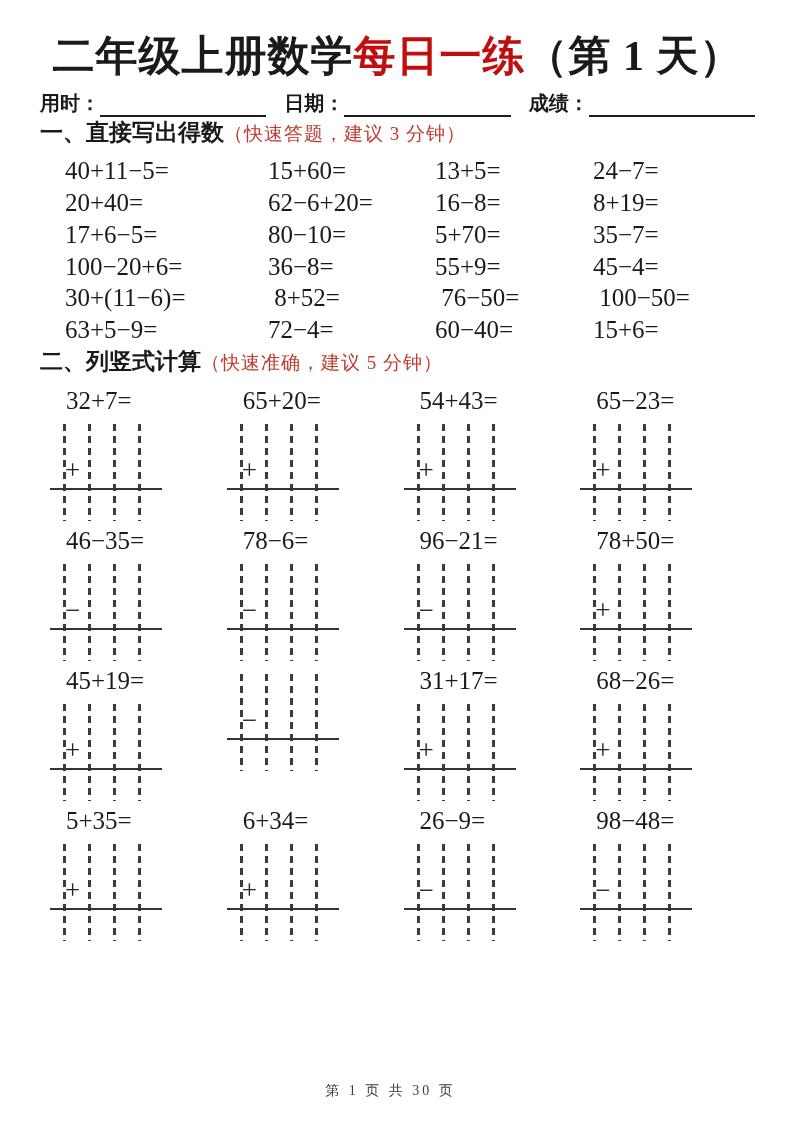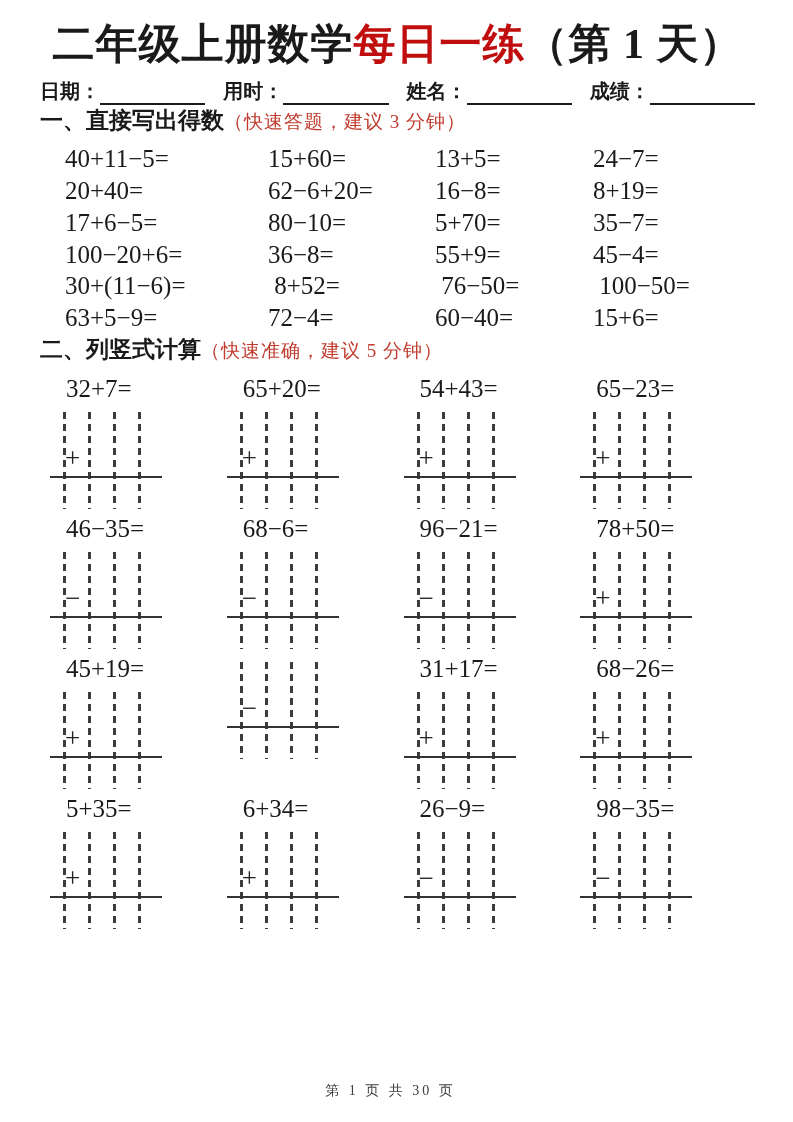--- a/index.html
+++ b/index.html
@@ -2,21 +2,21 @@
 <html style="--title-red: #c00d0d; --note-red: #c03a2e; --ink: #1a1a1a; --line: #333333;"><head>
 <meta charset="utf-8">
 <style>
   html, body { margin: 0; padding: 0; background: #ffffff; }
   .page {
     position: relative;
     width: 793px;
     height: 1122px;
     background: #ffffff;
     box-sizing: border-box;
-    padding: 12px 38px 0 40px;
+    padding: 24px 38px 0 40px;
     font-family: "Liberation Serif", "DejaVu Serif", serif;
     color: var(--ink, #1a1a1a);
     overflow: hidden;
   }
   .title {
     margin: 8px 0 10px 0;
     text-align: center;
     font-size: 42px;
     font-weight: bold;
     letter-spacing: 1px;
@@ -94,29 +94,25 @@
 </style>
 </head>
 <body>
 
 <div class="page">
 
   <h1 class="title"><span>二年级上册数学</span><span class="hl">每日一练</span><span>（第 1 天）</span></h1>
 
   <div class="header-row" id="header-fields">
       <div class="field">
-        <span class="flabel">日期：</span>
-        <span class="blank"></span>
-      </div>
-      <div class="field">
         <span class="flabel">用时：</span>
         <span class="blank"></span>
       </div>
       <div class="field">
-        <span class="flabel">姓名：</span>
+        <span class="flabel">日期：</span>
         <span class="blank"></span>
       </div>
       <div class="field">
         <span class="flabel">成绩：</span>
         <span class="blank"></span>
       </div>
     </div>
 
   <div class="sec-heading"><span>一、直接写出得数</span><span class="sec-note">（快速答题，建议 3 分钟）</span></div>
 
@@ -199,21 +195,21 @@
         <div class="vtemplate">
           <div class="vdash d1"></div>
           <div class="vdash d2"></div>
           <div class="vdash d3"></div>
           <div class="vdash d4"></div>
           <div class="vline"></div>
           <div class="vsign">−</div>
         </div>
       </div>
       <div class="vcell">
-        <div class="vexpr">68−6=</div>
+        <div class="vexpr">78−6=</div>
         <div class="vtemplate">
           <div class="vdash d1"></div>
           <div class="vdash d2"></div>
           <div class="vdash d3"></div>
           <div class="vdash d4"></div>
           <div class="vline"></div>
           <div class="vsign">−</div>
         </div>
       </div>
       <div class="vcell">
@@ -308,21 +304,21 @@
         <div class="vtemplate">
           <div class="vdash d1"></div>
           <div class="vdash d2"></div>
           <div class="vdash d3"></div>
           <div class="vdash d4"></div>
           <div class="vline"></div>
           <div class="vsign">−</div>
         </div>
       </div>
       <div class="vcell">
-        <div class="vexpr">98−35=</div>
+        <div class="vexpr">98−48=</div>
         <div class="vtemplate">
           <div class="vdash d1"></div>
           <div class="vdash d2"></div>
           <div class="vdash d3"></div>
           <div class="vdash d4"></div>
           <div class="vline"></div>
           <div class="vsign">−</div>
         </div>
       </div>
     </div>

